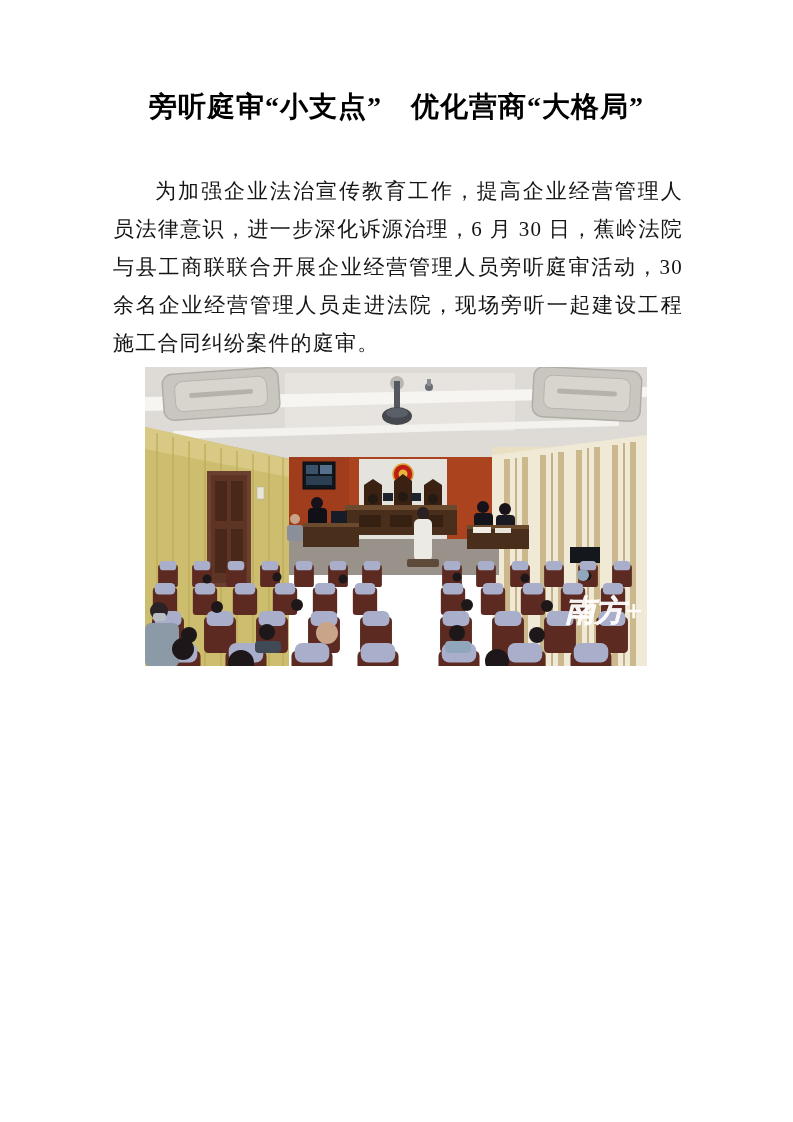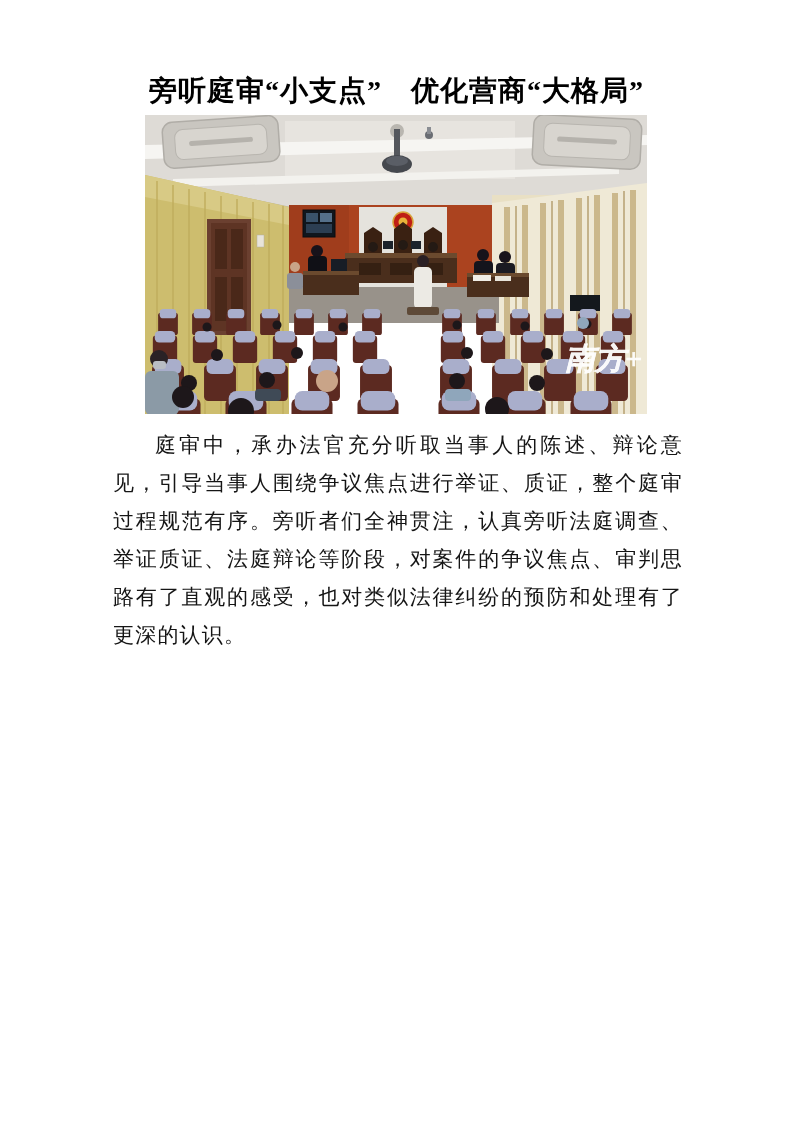--- a/index.html
+++ b/index.html
@@ -1,35 +1,38 @@
 <!DOCTYPE html>
 <html><head>
 <meta charset="utf-8">
 <style>
   html,body{margin:0;padding:0;background:#ffffff;}
   body{width:793px;height:1122px;overflow:hidden;position:relative;
        font-family:"Liberation Serif","DejaVu Serif",serif;color:#111;}
   .page{width:793px;height:1122px;position:relative;}
-  .doc-title{margin:0;padding-top:72px;text-align:center;
+  .doc-title{margin:16px;padding-top:72px;text-align:center;
              font-size:28px;font-weight:bold;letter-spacing:1px;color:#000;}
   .body-text{width:570px;margin:0 auto;margin-left:113px;}
   .para{margin:0;font-size:21px;line-height:38px;letter-spacing:1.2px;
         text-align:justify;text-justify:inter-ideograph;text-indent:2em;color:#151515;}
   .para.first{margin-top:46px;}
   .photo-wrap{width:402px;height:299px;margin:5px auto 0 auto;position:relative;}
   .photo-wrap svg{display:block;}
   .after-photo{margin-top:12px;}
 </style>
 </head>
 <body>
 
 <div class="page">
 
   <h1 class="doc-title">旁听庭审“小支点”　优化营商“大格局”</h1>
 
+  <div class="body-text">
+    <p class="para first">为加强企业法治宣传教育工作，提高企业经营管理人员法律意识，进一步深化诉源治理，6 月 30 日，蕉岭法院与县工商联联合开展企业经营管理人员旁听庭审活动，30 余名企业经营管理人员走进法院，现场旁听一起建设工程施工合同纠纷案件的庭审。</p>
+  </div>
 
   <figure class="photo-wrap" style="margin-left:145px;">
     <svg width="502" height="299" viewBox="0 0 502 299">
 
       <g>
         <rect x="0" y="0" width="502" height="100" fill="#dedbd6"></rect>
         <rect x="140" y="6" width="230" height="58" fill="#e7e4df"></rect>
         <polygon points="0,30 502,20 502,30 0,44" fill="#f6f5f2"></polygon>
         <polygon points="28,64 474,52 474,59 28,72" fill="#f3f2ee"></polygon>
         <polygon points="0,62 144,92 347,90 502,70 502,100 0,100" fill="#d6d3cd"></polygon>
@@ -257,16 +260,15 @@
         <rect x="8" y="246" width="13" height="8" rx="3" fill="#b9bdc4"></rect>
         <rect x="0" y="256" width="34" height="44" rx="6" fill="#8b9aa6"></rect>
         <circle cx="38" cy="282" r="11" fill="#1d171a"></circle>
       </g>
 
       <text x="420" y="254" fill="#ffffff" font-size="30" font-weight="bold" font-family="'Liberation Serif',serif" font-style="italic" style="paint-order:stroke;stroke:#ffffff;stroke-width:0.5;opacity:0.95">南方+</text>
     </svg>
   </figure>
 
   <div class="body-text">
-    <p class="para after-photo">庭审中，承办法官充分听取当事人的陈述、辩论意见，引导当事人围绕争议焦点进行举证、质证，整个庭审过程规范有序。旁听者们全神贯注，认真旁听法庭调查、举证质证、法庭辩论等阶段，对案件的争议焦点、审判思路有了直观的感受，也对类似法律纠纷的预防和处理有了更深的认识。</p>
   </div>
 
 </div>
 
 </body></html>

